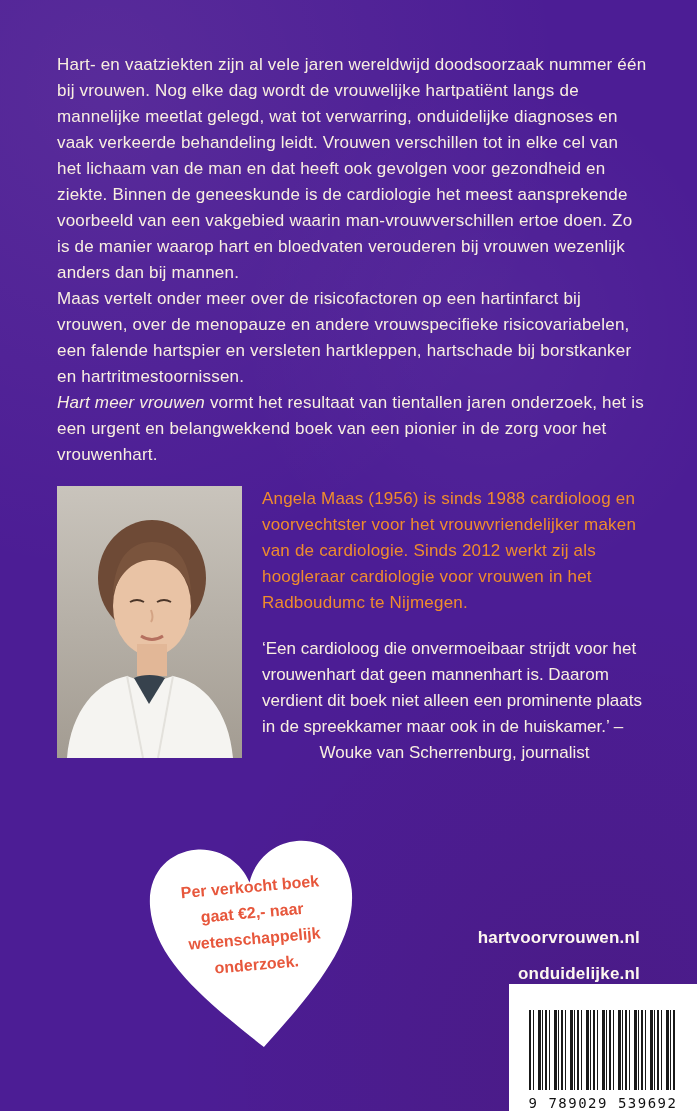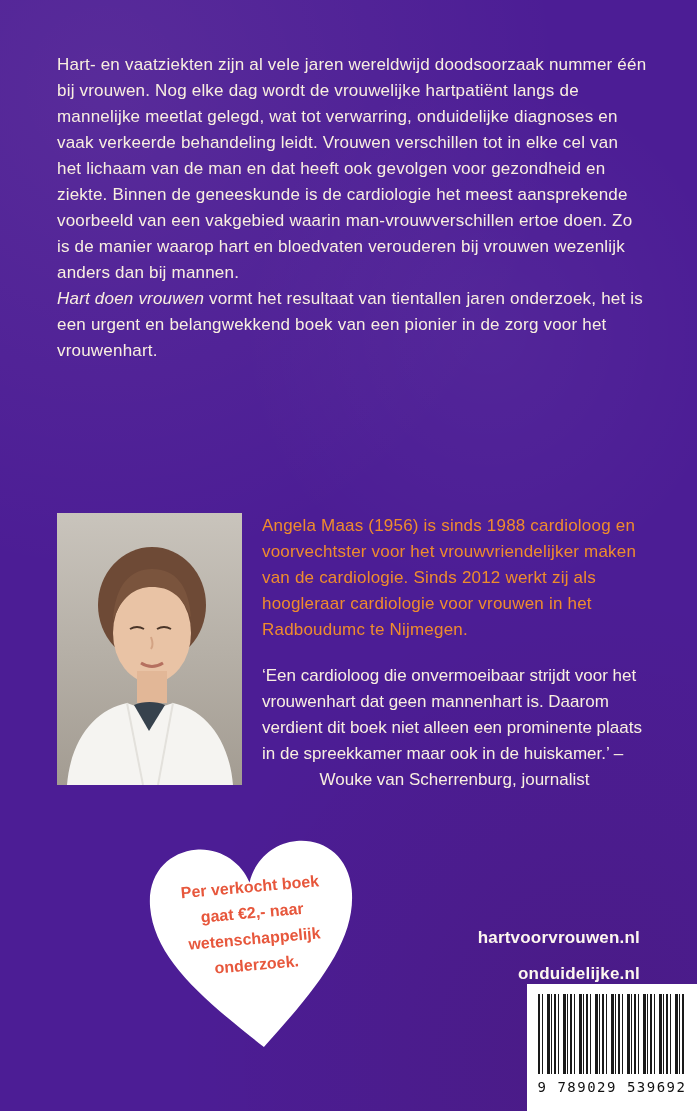--- a/index.html
+++ b/index.html
@@ -30,21 +30,21 @@
     font-size: 17px;
     line-height: 26px;
     letter-spacing: 0.2px;
     z-index: 1;
   }
   .body-text p { margin: 0; }
   .italic { font-style: italic; }
 
   .author-row {
     position: absolute;
-    left: 57px; top: 513px;
+    left: 57px; top: 486px;
     width: 590px;
     display: flex;
     gap: 20px;
     z-index: 1;
   }
   .portrait { width: 185px; height: 272px; flex: 0 0 185px; display: block; }
   .author-col { flex: 1; min-width: 0; }
   .bio {
     color: #ef8c2d;
     font-size: 17px;
@@ -94,24 +94,24 @@
     font-size: 17px;
     font-weight: 700;
     line-height: 36px;
     letter-spacing: 0.2px;
     z-index: 1;
   }
 
   .barcode-box {
     position: absolute;
     right: 0; bottom: 0;
-    width: 170px; height: 127px;
+    width: 188px; height: 127px;
     background: #ffffff;
     box-sizing: border-box;
-    padding-top: 10px;
+    padding-top: 26px;
     display: flex;
     flex-direction: column;
     align-items: center;
     z-index: 1;
   }
   .bars {
     width: 148px; height: 80px;
     background: repeating-linear-gradient(90deg,
       #191919 0 2px, #ffffff 2px 4px,
       #191919 4px 5px, #ffffff 5px 9px,
@@ -126,21 +126,22 @@
     font-family: "DejaVu Sans Mono", monospace;
   }
 </style>
 </head>
 <body>
 
 <div class="cover">
 
   <div class="body-text">
     <p>Hart- en vaatziekten zijn al vele jaren wereldwijd doodsoorzaak nummer één bij vrouwen. Nog elke dag wordt de vrouwelijke hartpatiënt langs de mannelijke meetlat gelegd, wat tot verwarring, onduidelijke diagnoses en vaak verkeerde behandeling leidt. Vrouwen verschillen tot in elke cel van het lichaam van de man en dat heeft ook gevolgen voor gezondheid en ziekte. Binnen de geneeskunde is de cardiologie het meest aansprekende voorbeeld van een vakgebied waarin man-vrouwverschillen ertoe doen. Zo is de manier waarop hart en bloedvaten verouderen bij vrouwen wezenlijk anders dan bij mannen.</p>
-    <p><span class="italic">Hart doen vrouwen</span><span> vormt het resultaat van tientallen jaren onderzoek, het is een urgent en belangwekkend boek van een pionier in de zorg voor het vrouwenhart.</span></p>
+    <p>Maas vertelt onder meer over de risicofactoren op een hartinfarct bij vrouwen, over de menopauze en andere vrouwspecifieke risicovariabelen, een falende hartspier en versleten hartkleppen, hartschade bij borstkanker en hartritmestoornissen.</p>
+    <p><span class="italic">Hart meer vrouwen</span><span> vormt het resultaat van tientallen jaren onderzoek, het is een urgent en belangwekkend boek van een pionier in de zorg voor het vrouwenhart.</span></p>
   </div>
 
   <div class="author-row">
     <svg class="portrait" viewBox="0 0 185 272" aria-hidden="true">
       <defs>
         <linearGradient id="pbg" x1="0" y1="0" x2="0" y2="1">
           <stop offset="0" stop-color="#c9c4bc"></stop>
           <stop offset="1" stop-color="#a39c92"></stop>
         </linearGradient>
       </defs>

